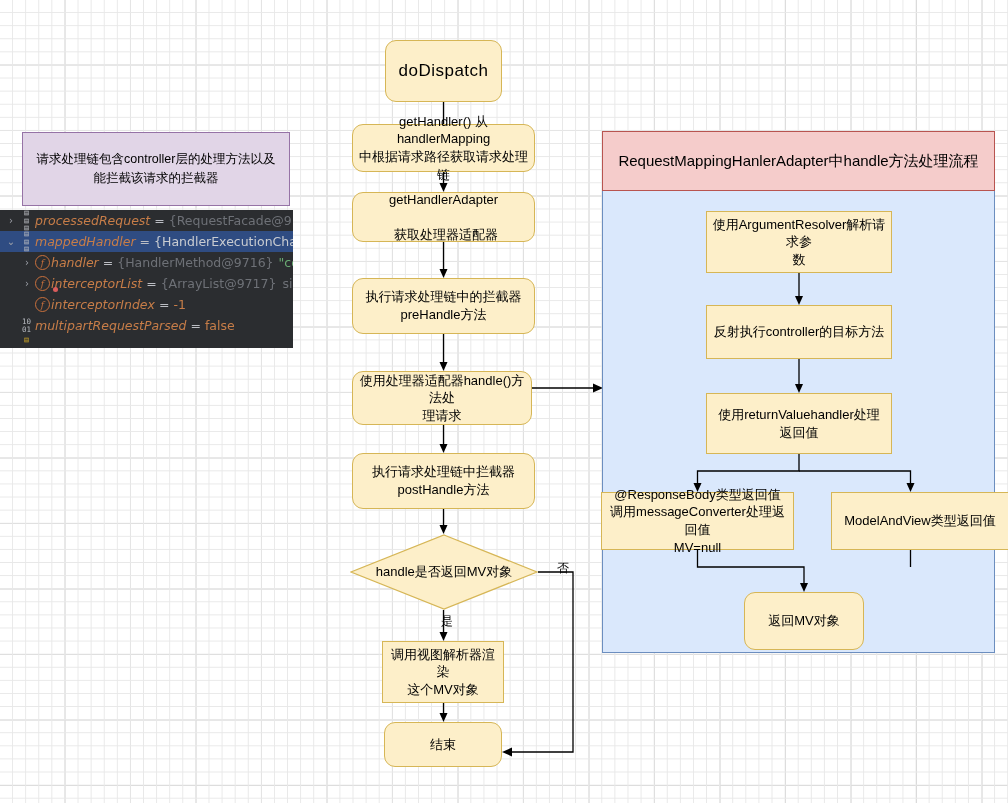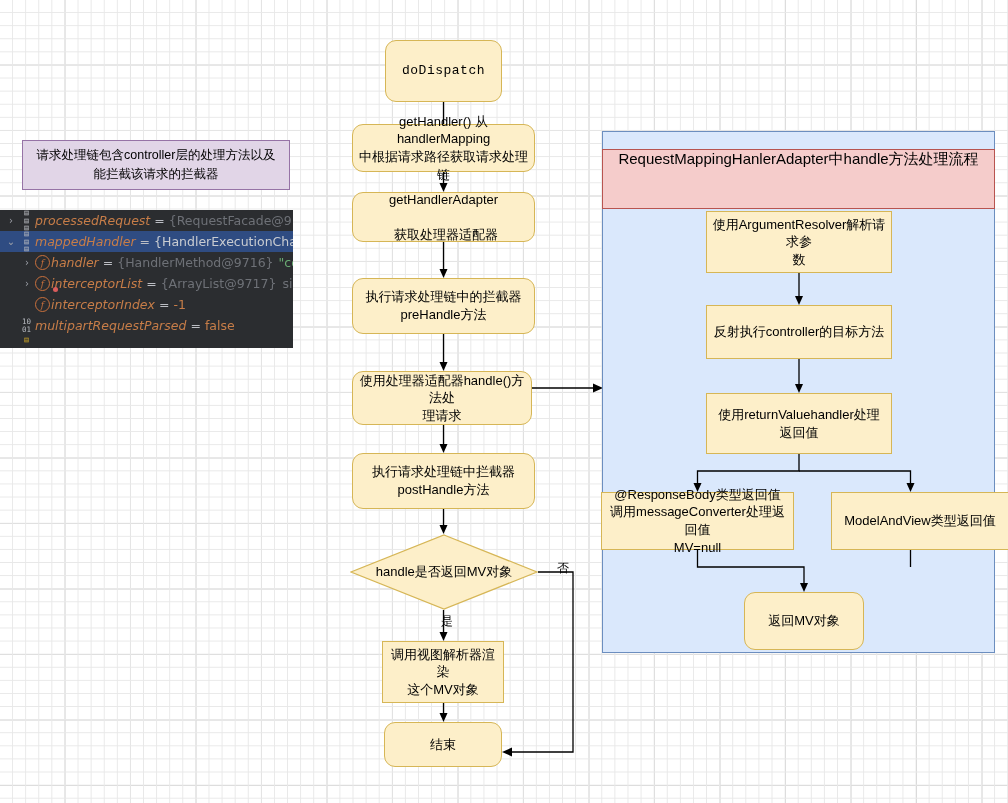--- a/index.html
+++ b/index.html
@@ -40,21 +40,21 @@
     justify-content: center;
     text-align: center;
     color: #000000;
     font-size: 13px;
     line-height: 1.35;
     padding: 2px 5px;
     white-space: pre-line;
   }
   .node.round { border-radius: 11px; }
   .node.sharp { border-radius: 0; }
-  .node.mono { font-family: Liberation Mono, monospace; font-size: 13px; letter-spacing: .5px;}
+  .node.mono { font-family: Liberation Sans, sans-serif; font-size: 17px; letter-spacing: .5px;}
 
   
   .diamond-wrap {
     position: absolute;
   }
   .diamond-wrap svg { display:block; }
   .diamond-label {
     position: absolute;
     left: 0; top: 0; right: 0; bottom: 0;
     display: flex;
@@ -87,25 +87,25 @@
     box-sizing: border-box;
     background: #DAE8FC;
     border: 1px solid #6C8EBF;
   }
   .container-header {
     position: absolute;
     box-sizing: border-box;
     background: #F5CCCB;
     border: 1px solid #B85450;
     display: flex;
+    align-items: center;
     justify-content: center;
     text-align: center;
     font-size: 15px;
     color: #000;
-    margin-top: 18px;
   }
 
   
   .conn {
     position: absolute;
     overflow: visible;
   }
   .conn path, .conn line { stroke: #000000; stroke-width: 1.3; fill: none; }
   .edge-label {
     position: absolute;
@@ -179,21 +179,21 @@
     width: 5px; height: 5px;
     border-radius: 50%;
     background: #DB5C5C;
   }
 </style>
 </head>
 <body>
 
 <div id="canvas">
 
-  <div class="note" style="left:22px; top:140px; width:268px; height:50px;">
+  <div class="note" style="left:22px; top:132px; width:268px; height:74px;">
     <span>请求处理链包含controller层的处理方法以及能拦截该请求的拦截器</span>
   </div>
 
   <div class="node round mono" style="left:385px; top:40px; width:117px; height:62px;">
     <span>doDispatch</span>
   </div>
 
   <div class="node round" style="left:352px; top:124px; width:183px; height:48px;">
     <span>getHandler() 从handlerMapping
 中根据请求路径获取请求处理链</span>

